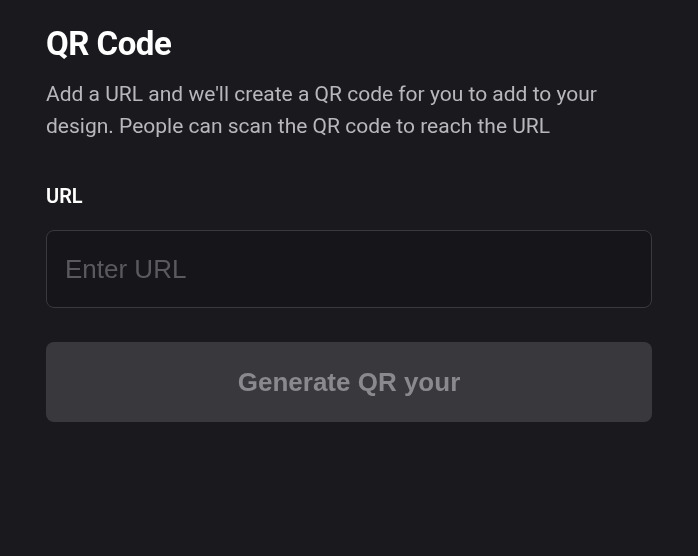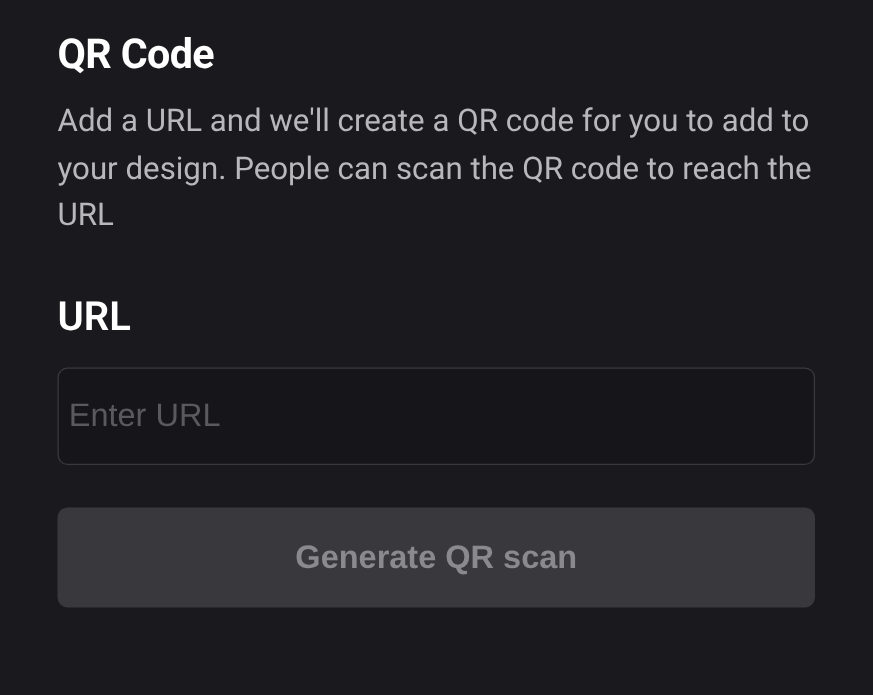--- a/index.html
+++ b/index.html
@@ -17,39 +17,39 @@
     }
     .title {
       color: #ffffff;
       font-size: 33px;
       font-weight: 700;
       margin-bottom: 16px;
       letter-spacing: -0.5px;
     }
     .description {
       color: #b8b8bc;
-      font-size: 25px;
+      font-size: 21px;
       font-weight: 400;
       line-height: 1.5;
       margin-bottom: 42px;
     }
     .field-label {
       color: #ffffff;
-      font-size: 32px;
+      font-size: 20px;
       font-weight: 600;
       margin-bottom: 22px;
       display: block;
     }
     .url-input {
       width: 100%;
       height: 78px;
       background-color: #16161a;
       border: 1px solid #3a3a3e;
       border-radius: 8px;
-      padding: 0 8px;
+      padding: 0 18px;
       font-size: 26px;
       color: #ffffff;
       outline: none;
       margin-bottom: 34px;
     }
     .url-input::placeholder {
       color: #5a5a5e;
       font-weight: 400;
     }
     .generate-button {
@@ -70,16 +70,16 @@
 
 
 <h1 class="title">QR Code</h1>
 
 <p class="description">Add a URL and we'll create a QR code for you to add to your design. People can scan the QR code to reach the URL</p>
 
 <label class="field-label">URL</label>
 
 <input type="text" class="url-input" placeholder="Enter URL" style="">
 
-<button class="generate-button">Generate QR scan</button>
+<button class="generate-button">Generate QR your</button>
 
 
 
 
 </body></html>

